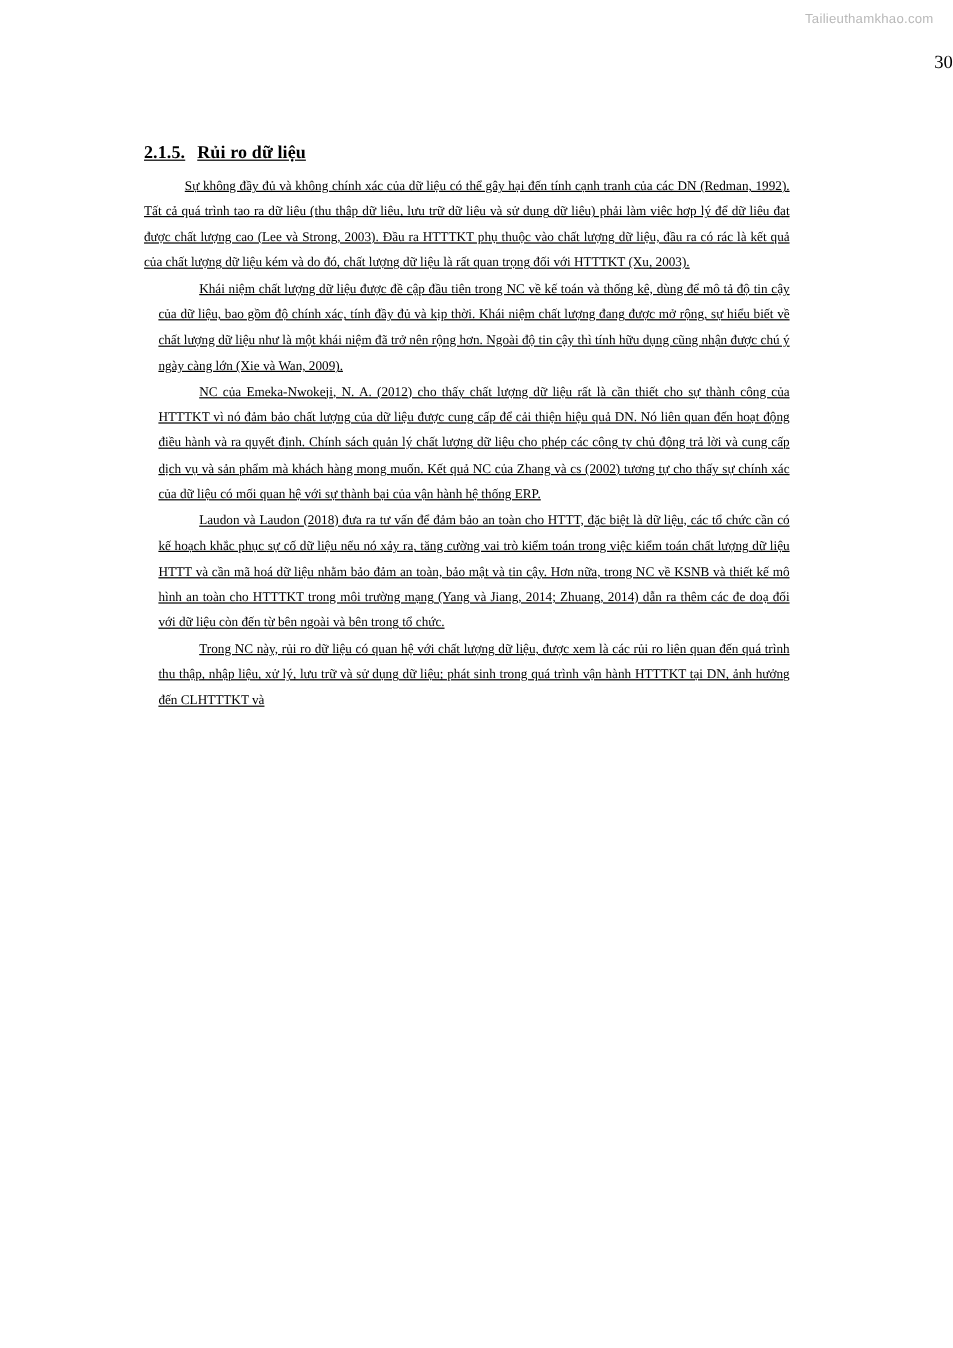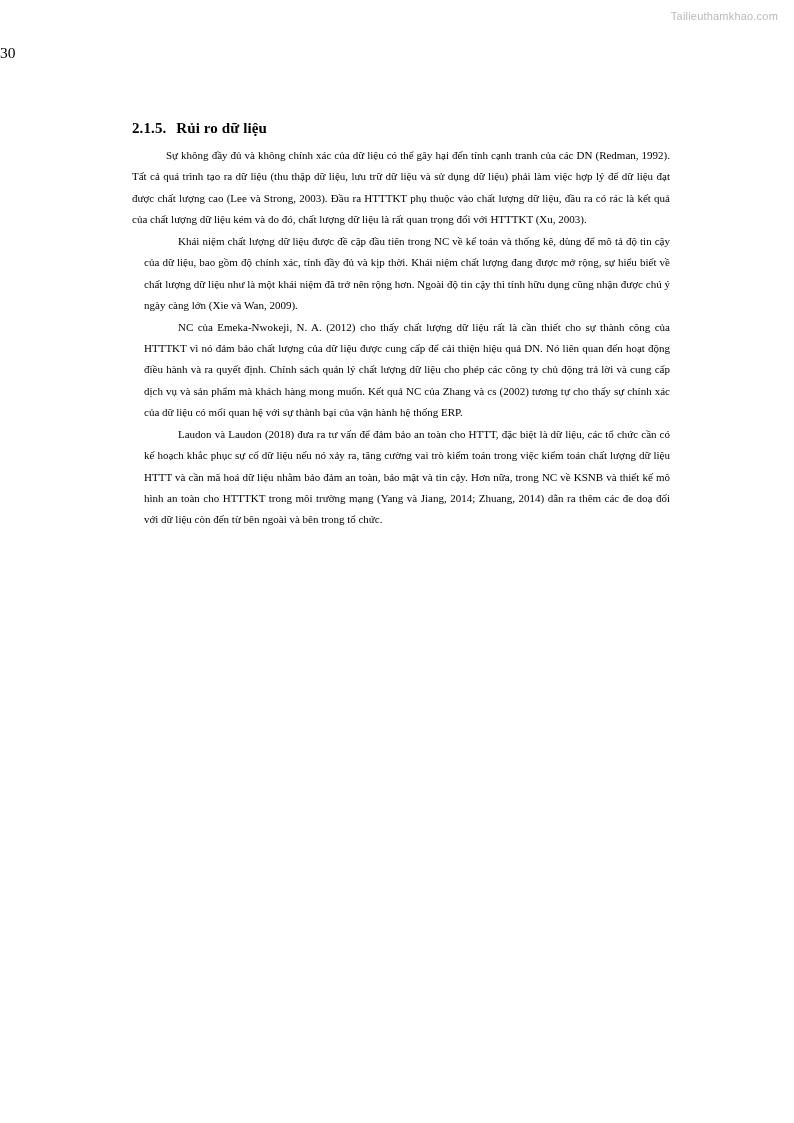--- a/index.html
+++ b/index.html
@@ -24,28 +24,29 @@
     font-size: 11px;
     color: #b9b9b9;
     letter-spacing: 0.2px;
     user-select: none;
   }
   .page-number {
     position: absolute;
     top: 44px;
     left: 0;
     width: 794px;
-    text-align: left;
+    text-align: right;
     font-size: 15.5px;
   }
   .content {
     position: absolute;
     top: 120px;
-    left: 132px;
+    left: 120px;
     width: 538px;
+    text-decoration: underline;
   }
   .heading {
     font-weight: bold;
     font-size: 15px;
     margin: 0 0 8px 0;
     letter-spacing: 0.1px;
   }
   .heading .num {
     margin-right: 10px;
   }
@@ -74,15 +75,16 @@
   <div class="content">
 
     <h2 class="heading">
       <span class="num">2.1.5.</span><span>Rủi ro dữ liệu</span>
     </h2>
 
     <p class="body">Sự không đầy đủ và không chính xác của dữ liệu có thể gây hại đến tính cạnh tranh của các DN (Redman, 1992). Tất cả quá trình tạo ra dữ liệu (thu thập dữ liệu, lưu trữ dữ liệu và sử dụng dữ liệu) phải làm việc hợp lý để dữ liệu đạt được chất lượng cao (Lee và Strong, 2003). Đầu ra HTTTKT phụ thuộc vào chất lượng dữ liệu, đầu ra có rác là kết quả của chất lượng dữ liệu kém và do đó, chất lượng dữ liệu là rất quan trọng đối với HTTTKT (Xu, 2003).</p>
     <p class="body">Khái niệm chất lượng dữ liệu được đề cập đầu tiên trong NC về kế toán và thống kê, dùng để mô tả độ tin cậy của dữ liệu, bao gồm độ chính xác, tính đầy đủ và kịp thời. Khái niệm chất lượng đang được mở rộng, sự hiểu biết về chất lượng dữ liệu như là một khái niệm đã trở nên rộng hơn. Ngoài độ tin cậy thì tính hữu dụng cũng nhận được chú ý ngày càng lớn (Xie và Wan, 2009).</p>
     <p class="body">NC của Emeka-Nwokeji, N. A. (2012) cho thấy chất lượng dữ liệu rất là cần thiết cho sự thành công của HTTTKT vì nó đảm bảo chất lượng của dữ liệu được cung cấp để cải thiện hiệu quả DN. Nó liên quan đến hoạt động điều hành và ra quyết định. Chính sách quản lý chất lượng dữ liệu cho phép các công ty chủ động trả lời và cung cấp dịch vụ và sản phẩm mà khách hàng mong muốn. Kết quả NC của Zhang và cs (2002) tương tự cho thấy sự chính xác của dữ liệu có mối quan hệ với sự thành bại của vận hành hệ thống ERP.</p>
     <p class="body">Laudon và Laudon (2018) đưa ra tư vấn để đảm bảo an toàn cho HTTT, đặc biệt là dữ liệu, các tổ chức cần có kế hoạch khắc phục sự cố dữ liệu nếu nó xảy ra, tăng cường vai trò kiểm toán trong việc kiểm toán chất lượng dữ liệu HTTT và cần mã hoá dữ liệu nhằm bảo đảm an toàn, bảo mật và tin cậy. Hơn nữa, trong NC về KSNB và thiết kế mô hình an toàn cho HTTTKT trong môi trường mạng (Yang và Jiang, 2014; Zhuang, 2014) dẫn ra thêm các đe doạ đối với dữ liệu còn đến từ bên ngoài và bên trong tổ chức.</p>
+    <p class="body">Trong NC này, rủi ro dữ liệu có quan hệ với chất lượng dữ liệu, được xem là các rủi ro liên quan đến quá trình thu thập, nhập liệu, xử lý, lưu trữ và sử dụng dữ liệu; phát sinh trong quá trình vận hành HTTTKT tại DN, ảnh hưởng đến CLHTTTKT và</p>
 
   </div>
 </div>
 
 </body></html>

